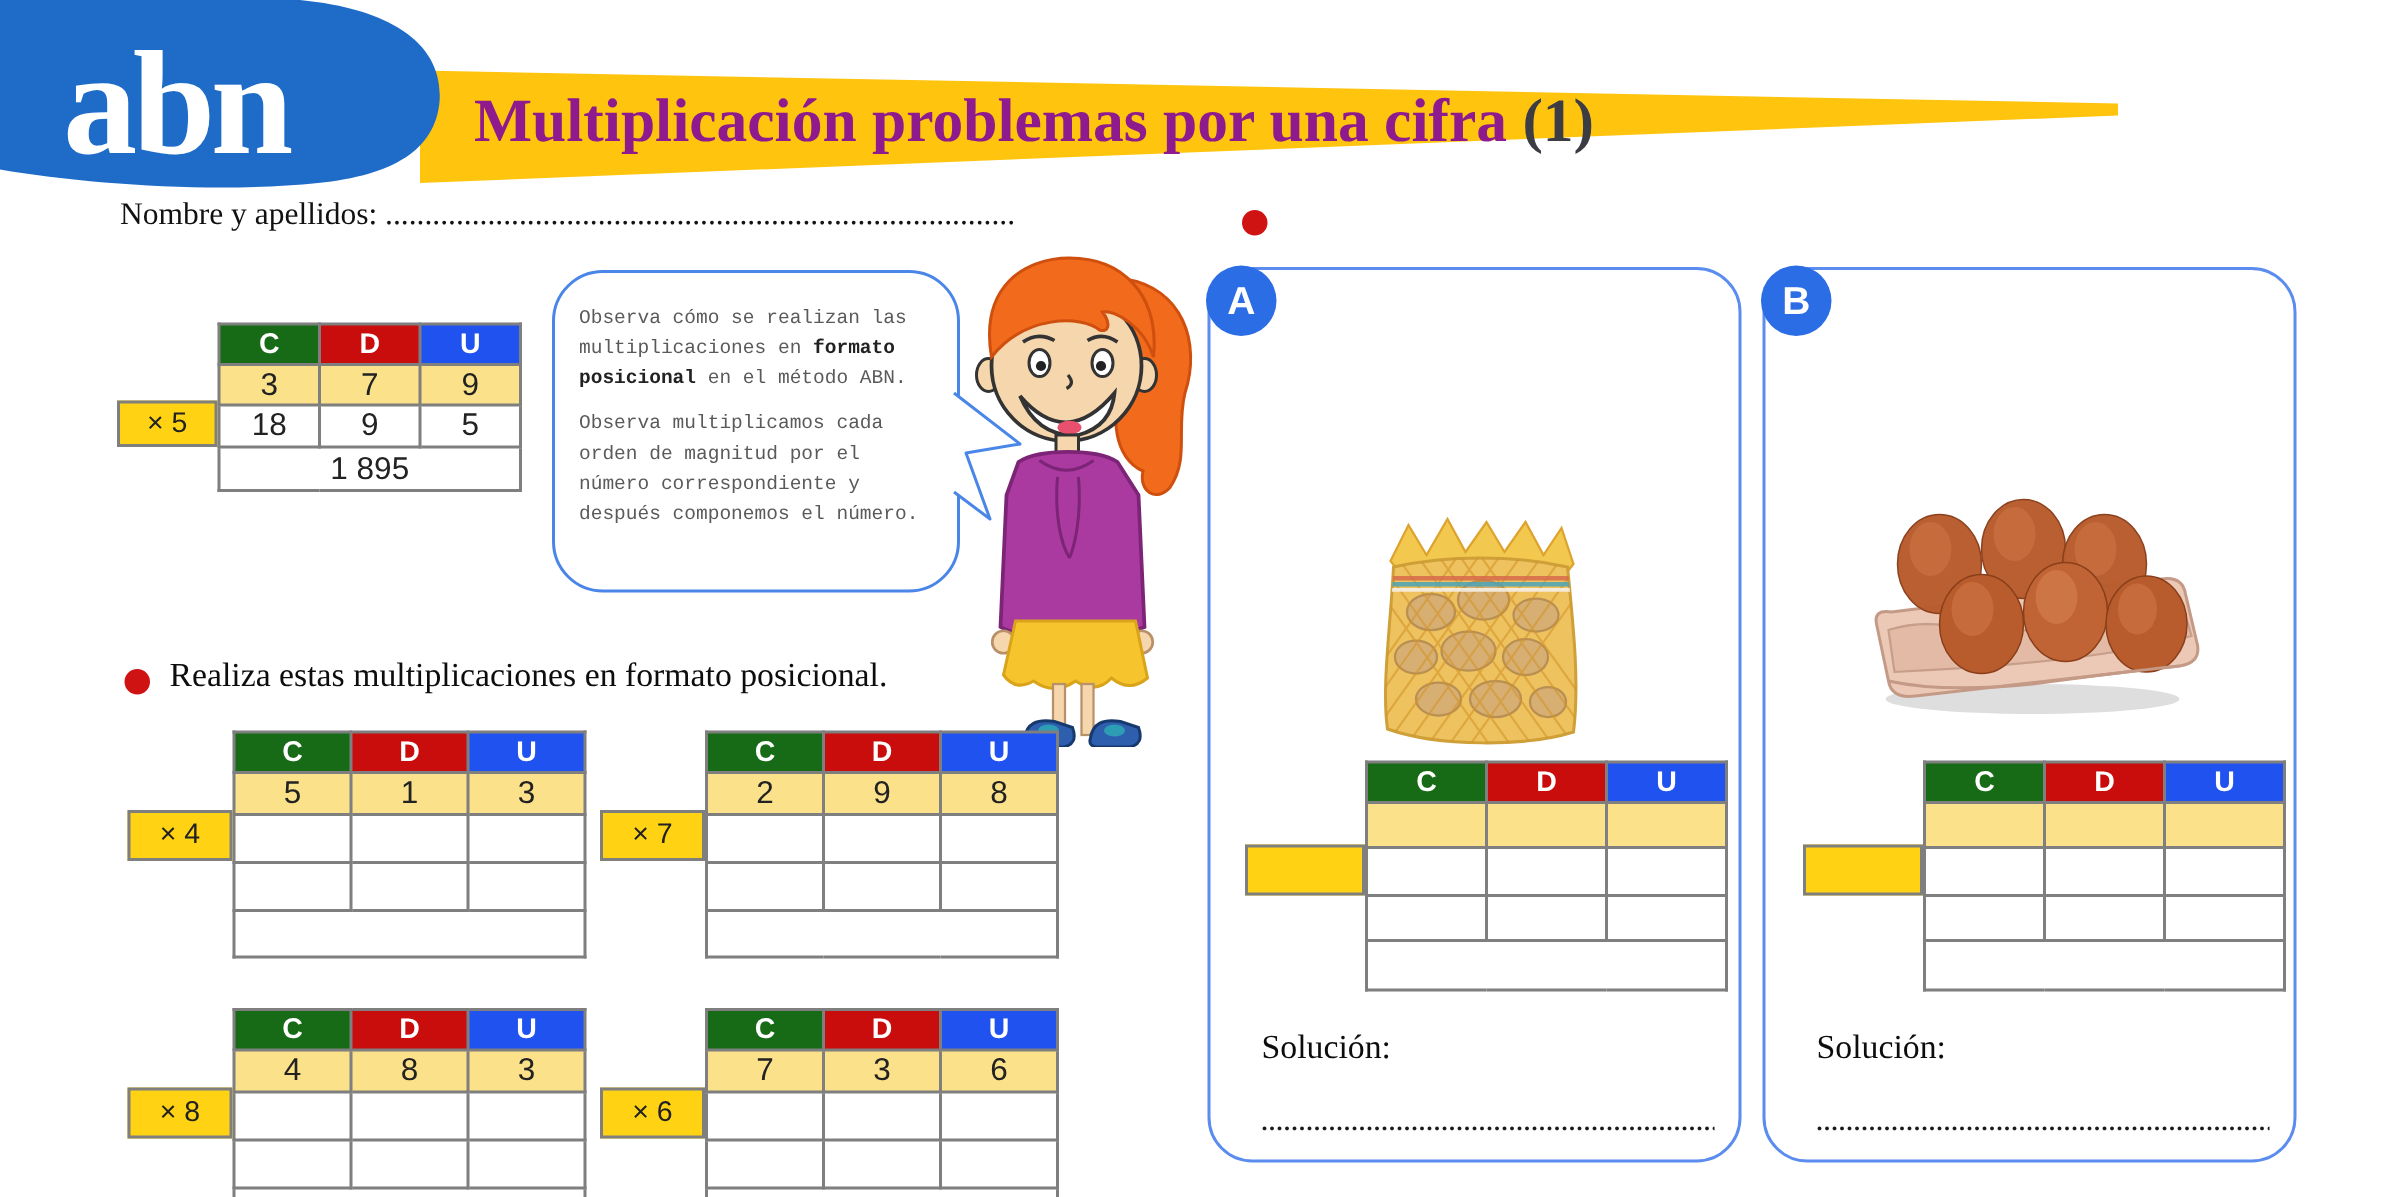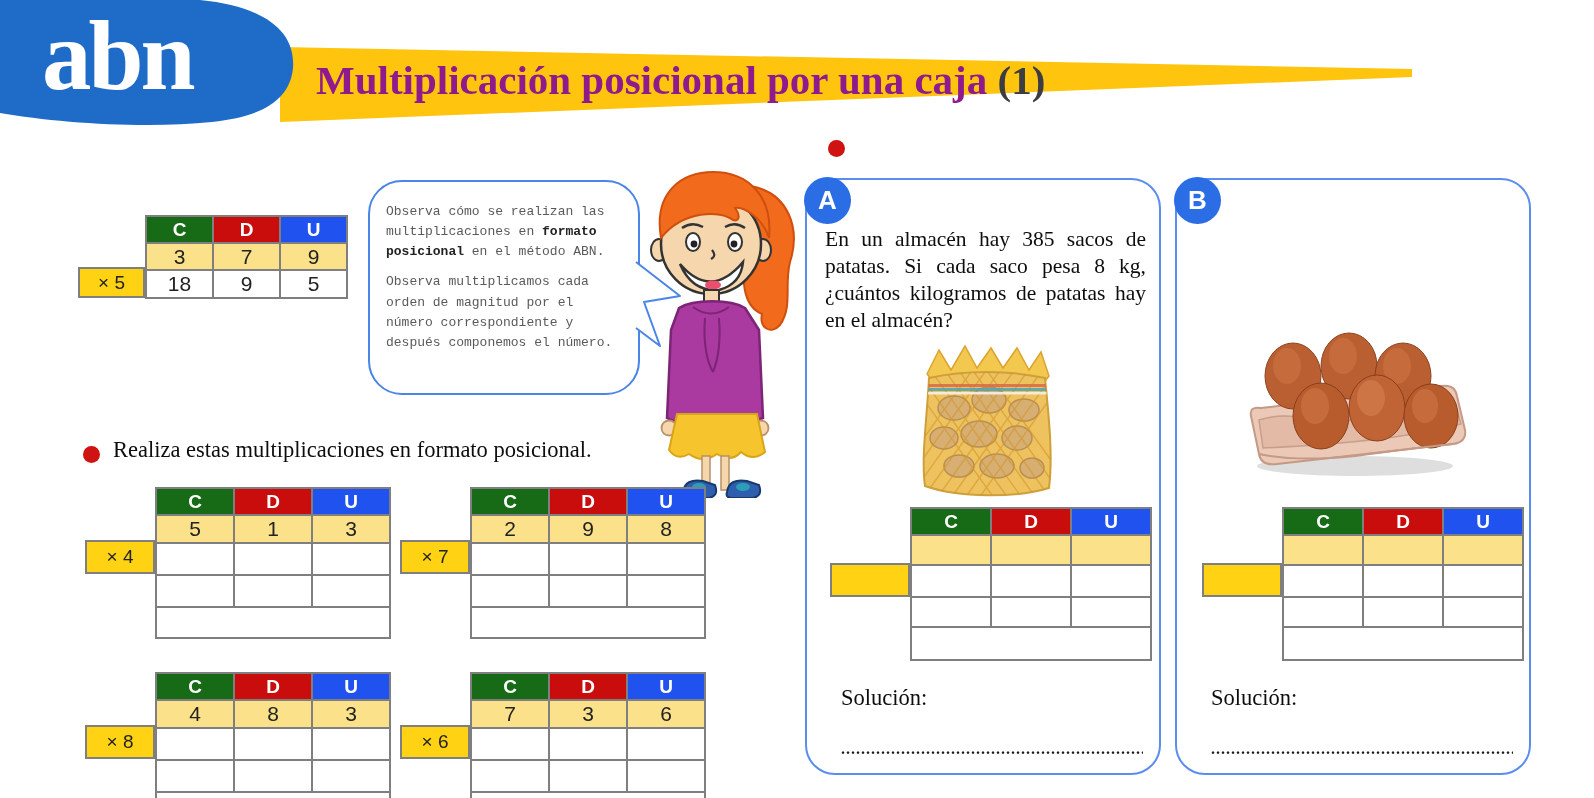--- a/index.html
+++ b/index.html
@@ -4,21 +4,21 @@
 <style>
   *{margin:0;padding:0;box-sizing:border-box}
   html,body{background:#fff}
   .page{position:relative;width:1594px;height:798px;background:#fff;overflow:hidden;
         font-family:"Liberation Serif",serif;color:#111}
   .abs{position:absolute}
 
   
   .banner-svg{position:absolute;left:0;top:0;z-index:1}
   .blob-svg{position:absolute;left:0;top:0;z-index:2}
-  .logo-text{position:absolute;left:42px;top:6px;z-index:3;font-weight:bold;font-size:99px;
+  .logo-text{position:absolute;left:42px;top:20px;z-index:3;font-weight:bold;font-size:99px;
              line-height:1;color:#fff;letter-spacing:-3px;font-family:"Liberation Serif",serif}
   .title{position:absolute;left:316px;top:56px;z-index:3;font-weight:bold;font-size:41px;
          color:#8e1a8e;white-space:nowrap}
   .title .num{color:#3c3c44;font-weight:bold}
 
   .name-line{position:absolute;left:80px;top:130px;font-size:21px;width:620px;
              white-space:nowrap;overflow:hidden}
   .bullet{position:absolute;width:17px;height:17px;border-radius:50%;background:#cf1212;z-index:3}
   .heading{position:absolute;font-size:22.5px;color:#0d0d0d;white-space:nowrap;z-index:3}
 
@@ -80,22 +80,23 @@
 
   <svg class="banner-svg" width="1594" height="130">
     <polygon points="280,47 1412,69 1412,77 280,122" fill="#ffc40d"></polygon>
   </svg>
 
   <svg class="blob-svg" width="312" height="134">
     <path d="M0 0 L200 0 C262 6 296 30 293 68 C290 100 262 117 212 122 C146 129 58 123 0 113 Z" fill="#1e6cc8"></path>
   </svg>
   <div class="logo-text">abn</div>
 
-  <div class="title"><span>Multiplicación posicional por una caja</span> <span class="num">(1)</span></div>
-
+  <div class="title"><span>Multiplicación problemas por una cifra</span> <span class="num">(1)</span></div>
+
+  <div class="name-line"><span>Nombre y apellidos:</span> <span>................................................................................</span></div>
 
   <div class="bullet" style="left:828px;top:140px"></div>
 
   <div class="abn-table ex" style="left:145px;top:215px">
     <div class="mult" style="left:-67px;top:52px;width:67px;height:31px">× 5</div>
     <table>
       <tbody>
           <tr class="h">
         <td class="hd green">C</td>
         <td class="hd red">D</td>
@@ -103,20 +104,23 @@
       </tr>
       <tr>
         <td class="yellow digit">3</td>
         <td class="yellow digit">7</td>
         <td class="yellow digit">9</td>
       </tr>
       <tr class="r">
         <td class="digit">18</td>
         <td class="digit">9</td>
         <td class="digit">5</td>
+      </tr>
+      <tr class="t">
+        <td colspan="3" class="digit">1 895</td>
       </tr>
     </tbody>
       </table>
   </div>
 
   <div class="speech">
     <p><span>Observa cómo se realizan las multiplicaciones en </span><b>formato posicional</b><span> en el método ABN.</span></p>
     <p>Observa multiplicamos cada orden de magnitud por el número correspondiente y después componemos el número.</p>
   </div>
   <svg class="tail-svg" width="50" height="96">
@@ -276,21 +280,20 @@
           </tr>
       <tr class="t">
             <td colspan="3"></td>
           </tr>
     </tbody>
       </table>
   </div>
 
   <div class="pbox" style="left:805px">
     <div class="badge">A</div>
-    <div class="ptext">En un almacén hay 385 sacos de patatas. Si cada saco pesa 8 kg, ¿cuántos kilogramos de patatas hay en el almacén?</div>
 
     <svg class="pimg" style="left:92px;top:158px" width="175" height="172" viewBox="0 0 175 172">
       <defs>
         <clipPath id="sackclip">
           <path d="M30 40 C28 80 22 120 26 148 C60 160 118 160 150 150 C154 118 150 80 146 40 C110 32 66 32 30 40 Z"></path>
         </clipPath>
       </defs>
       <polygon points="28,36 40,12 52,32 66,8 78,30 92,10 104,30 118,10 130,32 142,14 150,38 142,48 38,48" fill="#f3c84f" stroke="#dca32f" stroke-width="1.5"></polygon>
       <path d="M30 40 C28 80 22 120 26 148 C60 160 118 160 150 150 C154 118 150 80 146 40 C110 32 66 32 30 40 Z" fill="#eec25e" stroke="#cf9f38" stroke-width="2"></path>
       <g clip-path="url(#sackclip)">

